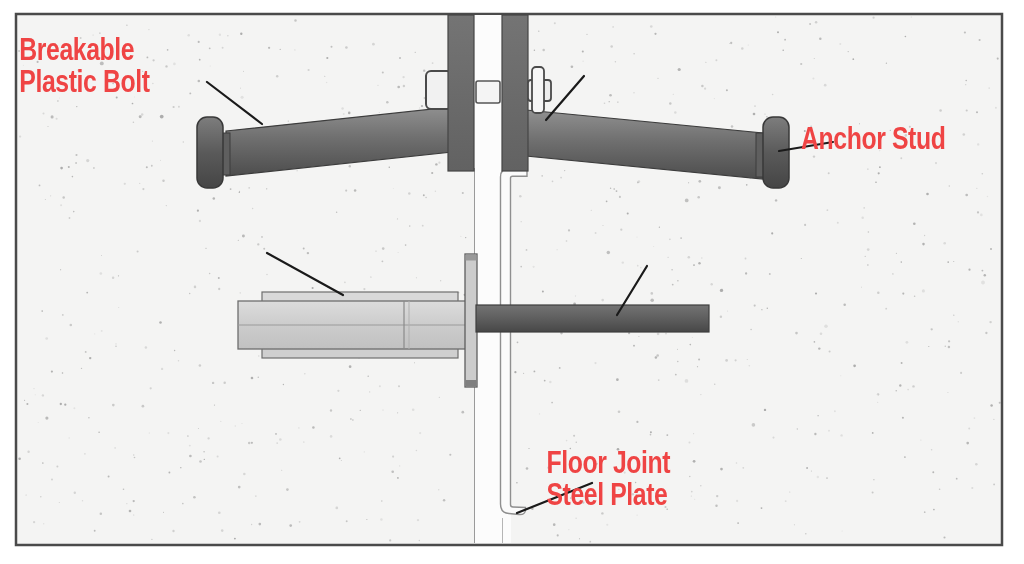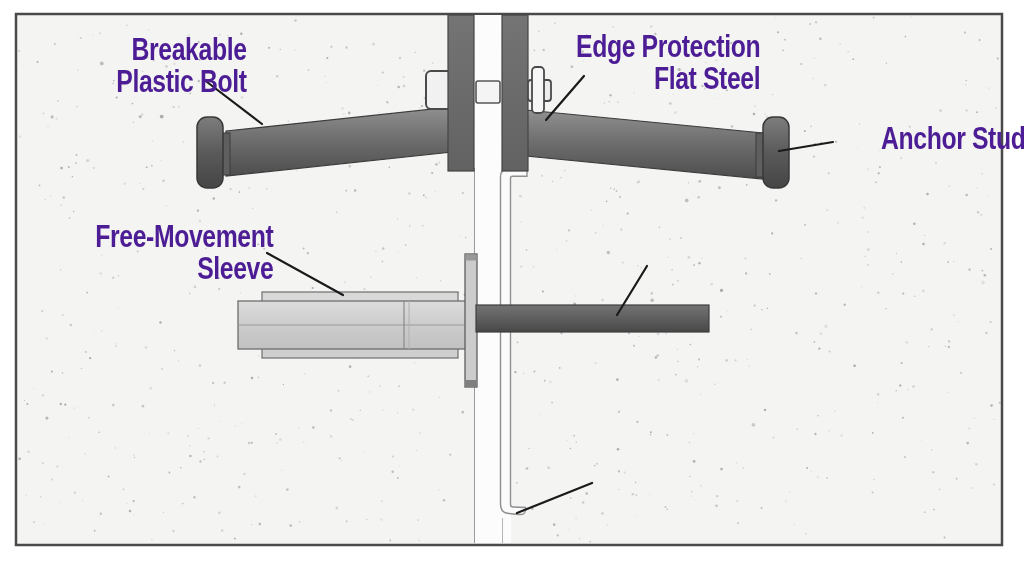--- a/index.html
+++ b/index.html
@@ -2,23 +2,23 @@
 <html><head>
 <meta charset="utf-8">
 <style>
   html,body { margin:0; padding:0; background:#ffffff; }
   .stage {
     position:relative; width:1024px; height:564px; background:#ffffff;
     font-family:"Liberation Sans", sans-serif; overflow:hidden;
   }
   .stage svg { position:absolute; left:0; top:0; }
   .label {
-    position:absolute; width:260px; text-align:right;
+    position:absolute; width:260px; text-align:left;
     font-weight:700; font-size:31px; line-height:32px; letter-spacing:-0.5px;
-    color:#4c1d95; white-space:nowrap; pointer-events:none;
+    color:#ef4444; white-space:nowrap; pointer-events:none;
   }
   .label .squeeze { display:inline-block; transform:scaleX(0.8); transform-origin:center top; }
   .label .line { display:block; }
 </style>
 </head>
 <body>
 
 <div class="stage">
 
   <svg width="1024" height="564" viewBox="0 0 1024 564">
@@ -882,35 +882,29 @@
     </g>
   </svg>
 
   <div class="label" style="left:3px; top:34px;">
     <span class="squeeze">
       <span class="line">Breakable</span>
       <span class="line">Plastic Bolt</span>
     </span>
   </div>
 
-  <div class="label" style="left:523px; top:31px;">
-    <span class="squeeze">
-      <span class="line">Edge Protection</span>
-      <span class="line">Flat Steel</span>
-    </span>
-  </div>
 
   <div class="label" style="left:783px; top:123px;">
     <span class="squeeze">
       <span class="line">Anchor Stud</span>
     </span>
   </div>
 
-  <div class="label" style="left:36px; top:221px;">
+
+
+  <div class="label" style="left:531px; top:447px;">
     <span class="squeeze">
-      <span class="line">Free-Movement</span>
-      <span class="line">Sleeve</span>
+      <span class="line">Floor Joint</span>
+      <span class="line">Steel Plate</span>
     </span>
   </div>
 
-
-
 </div>
 
 </body></html>

